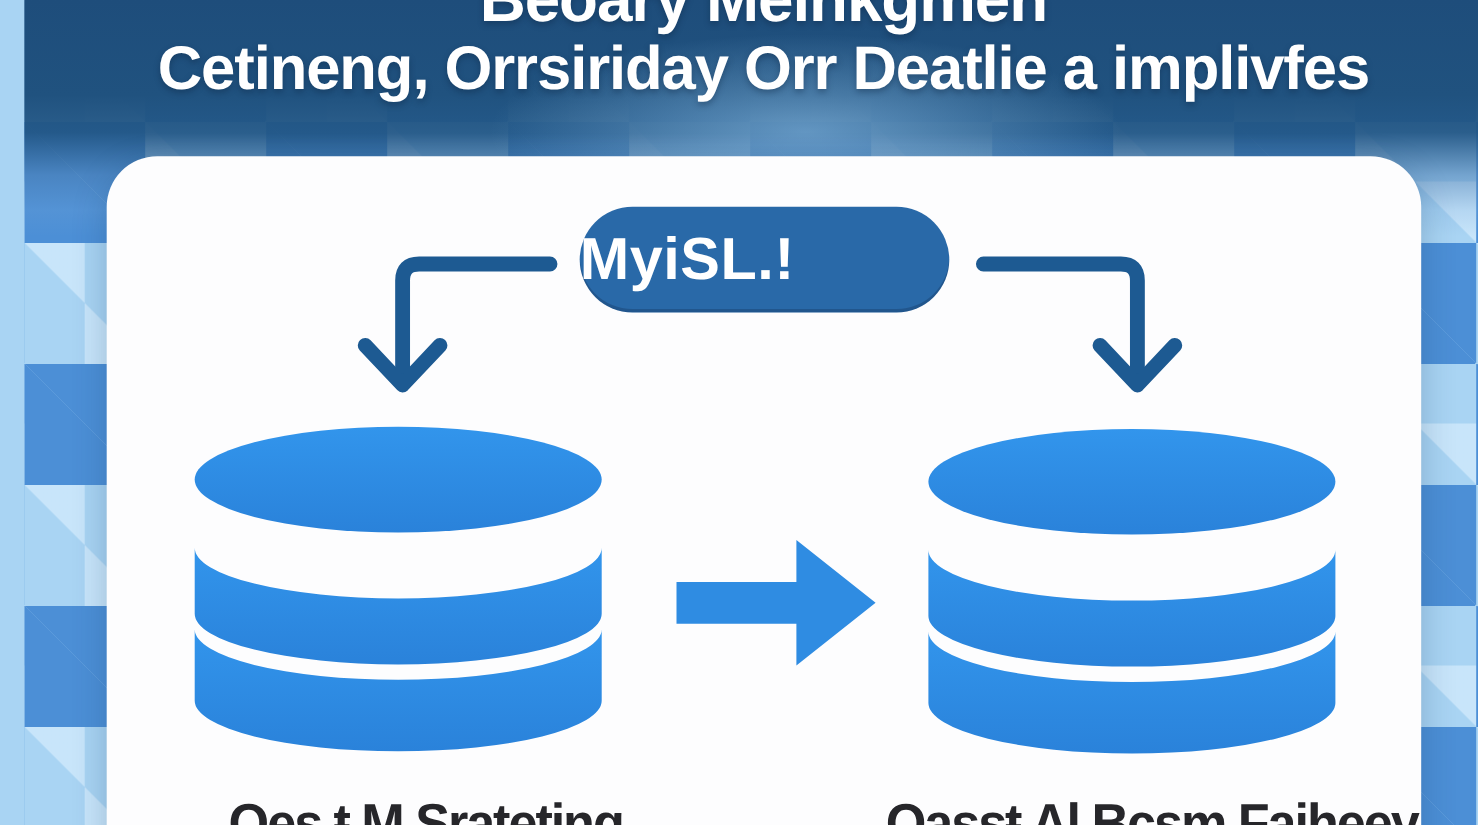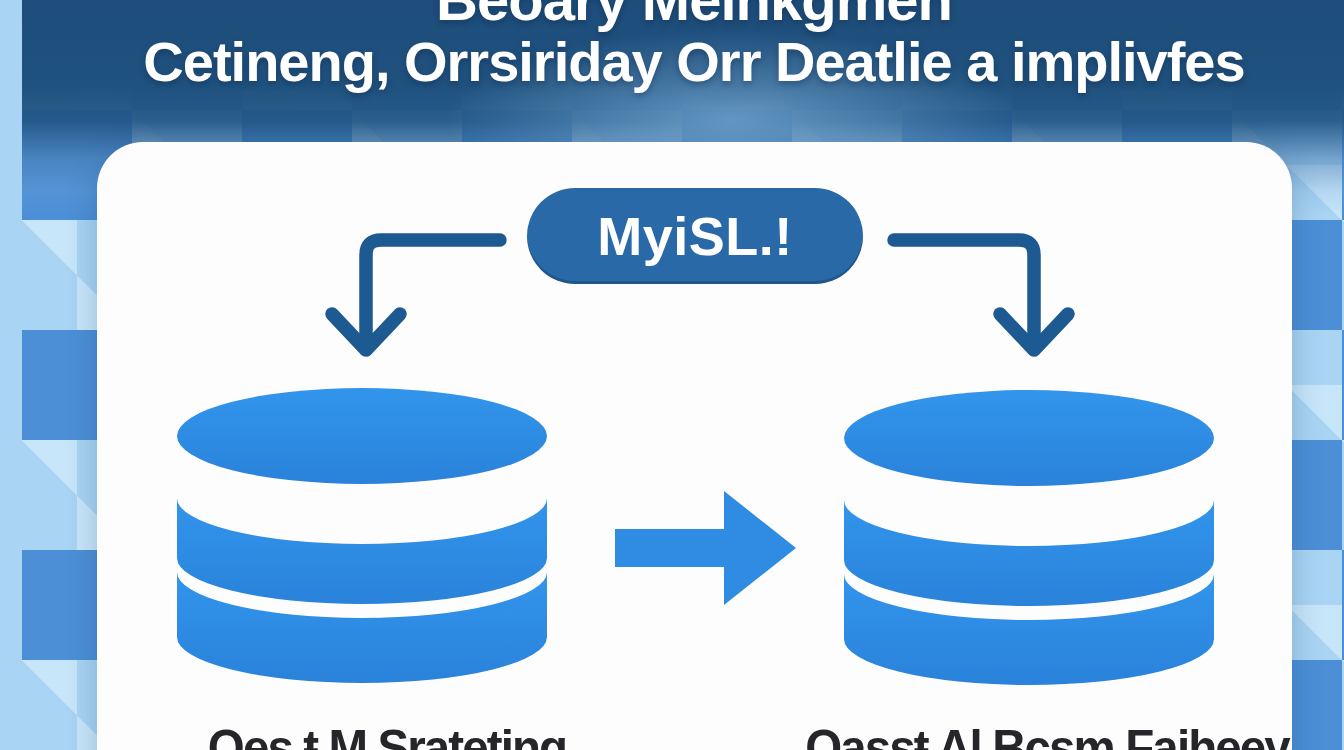--- a/index.html
+++ b/index.html
@@ -48,21 +48,21 @@
     position:absolute;left:75px;top:142px;width:1195px;height:700px;
     background:var(--card_white,#fdfdfe);border-radius:46px;
     box-shadow:0 10px 30px rgba(20,60,100,.25);
   }
   .diagram-svg{position:absolute;left:0;top:0;pointer-events:none;}
 
   .pill{
     position:absolute;left:430px;top:46px;width:336px;height:96px;
     background:var(--pill_blue,#2969a8);border-radius:48px;
     box-shadow:inset 0 -3px 0 rgba(0,0,20,.18);
-    display:flex;align-items:center;justify-content:center;
+    display:flex;align-items:center;justify-content:flex-start;
   }
   .pill-label{color:#fff;font-weight:bold;font-size:54px;letter-spacing:0.5px;}
 
   .db-label{
     position:absolute;top:578px;font-weight:bold;font-size:50px;line-height:56px;
     color:var(--label_dark,#26262a);text-align:center;letter-spacing:-2px;
     transform:scaleX(.95);transform-origin:center top;white-space:nowrap;
   }
   .db-label.left{left:60px;width:460px;}
   .db-label.right{left:690px;width:520px;}

